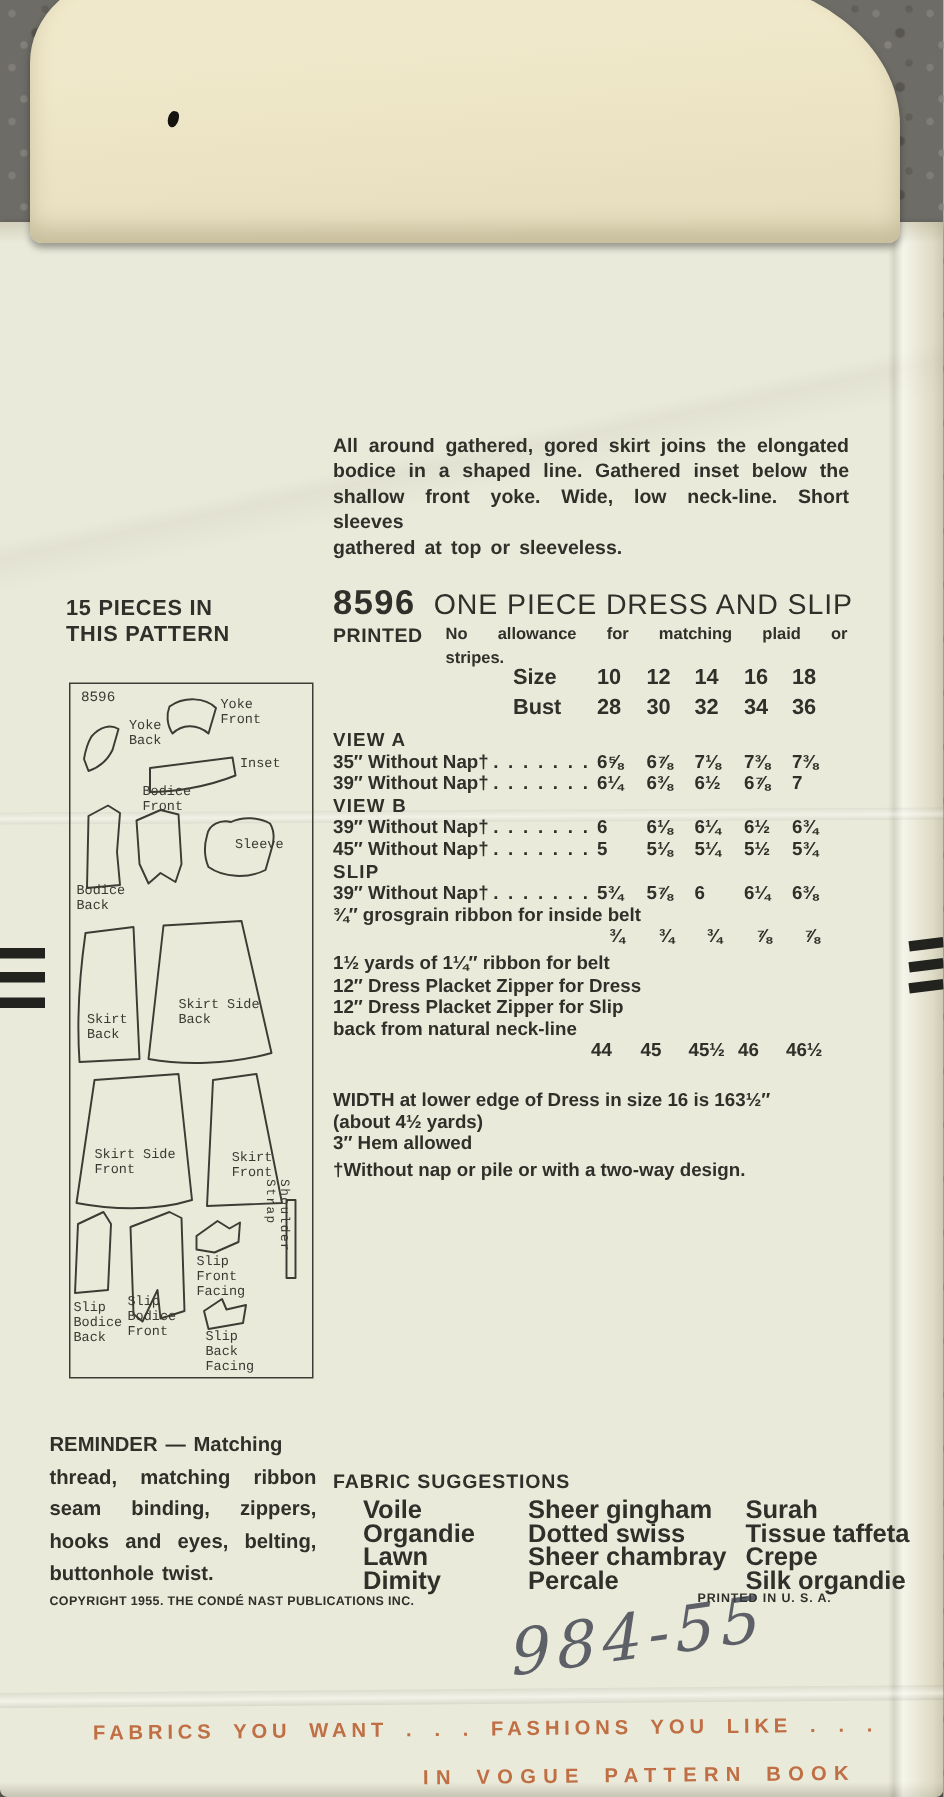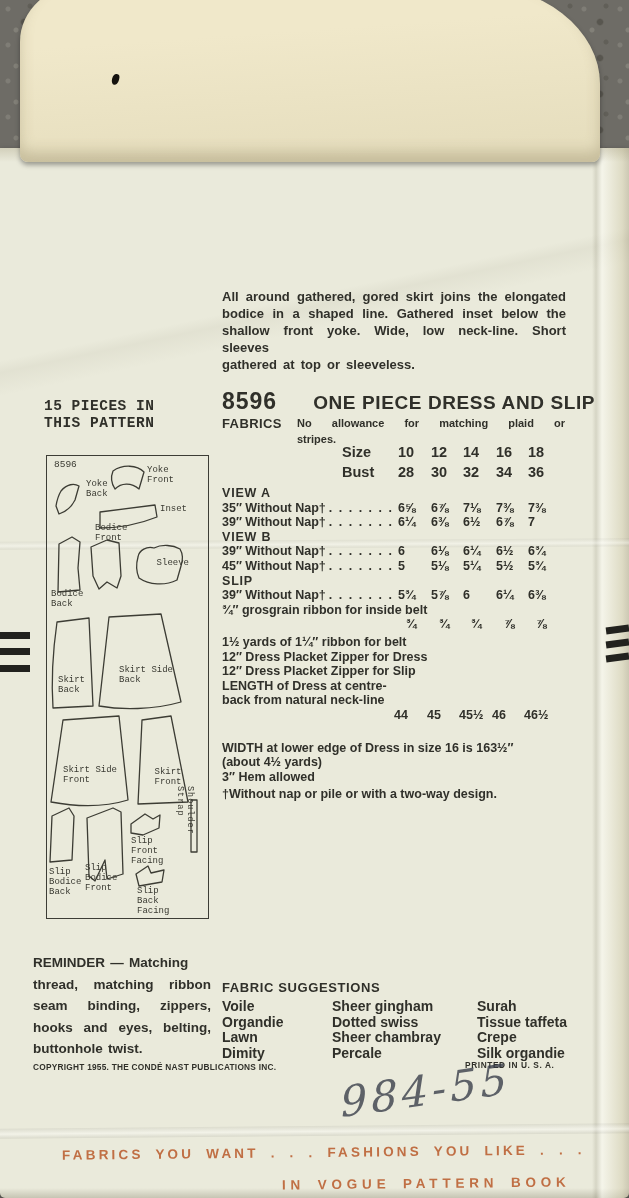--- a/index.html
+++ b/index.html
@@ -38,21 +38,21 @@
   .rm-l{left:0;width:30px;}
   .rm-l1{top:484px}.rm-l2{top:500px}.rm-l3{top:517px}
   .rm-r{left:606px;width:23px;transform:rotate(-7deg);}
   .rm-r1{top:478px}.rm-r2{top:492px}.rm-r3{top:506px}
   
   .ink{color:#30302a;}
   .desc{position:absolute;left:222px;top:140px;width:344px;font-size:13px;font-weight:bold;line-height:17px;word-spacing:2.5px;}
   .jl{text-align:justify;text-align-last:justify;}
   .pattern-header{position:absolute;left:222px;top:240px;display:flex;align-items:baseline;}
   .ph-num{font-size:23px;font-weight:bold;letter-spacing:1px;}
-  .ph-title{font-size:19px;font-weight:bold;margin-left:36px;letter-spacing:.6px;white-space:nowrap;}
+  .ph-title{font-size:19px;font-weight:normal;margin-left:12px;letter-spacing:.6px;white-space:nowrap;}
   .yardage-head{position:absolute;left:222px;top:268px;display:flex;font-weight:bold;}
   .yh-label{font-size:13px;letter-spacing:.4px;width:75px;}
   .yh-note{font-size:11px;line-height:15.5px;width:268px;}
   .yh-note .jl2{text-align:justify;text-align-last:justify;}
   
   .sizes-block{position:absolute;left:222px;top:296px;width:350px;}
   .srow{position:relative;height:20px;font-size:14.5px;font-weight:bold;}
   .slabel{position:absolute;left:120px;}
   
   .ytable{position:absolute;left:222px;top:338px;width:352px;font-size:12.5px;font-weight:bold;}
@@ -60,32 +60,32 @@
   .thead{letter-spacing:.8px;}
   .tlabel{position:absolute;left:0;display:flex;width:176px;overflow:hidden;}
   .ltext{white-space:nowrap;}
   .ldots{flex:1;overflow:hidden;white-space:nowrap;margin-left:3px;letter-spacing:1.5px;}
   .tv{position:absolute;width:33px;}
   .c0{left:176px}.c1{left:209px}.c2{left:241px}.c3{left:274px}.c4{left:306px}
   .voff{position:absolute;top:0;left:8px;width:352px;height:14.6px;}
   .voff2{position:absolute;top:0;left:-4px;width:352px;height:14.6px;}
   .gap2{margin-top:18px}.gap3{margin-top:3px}
   
-  .pieces-title{position:absolute;left:44px;top:250px;font-size:14.5px;font-weight:bold;line-height:17px;letter-spacing:.5px;font-family:Liberation Mono, monospace;}
+  .pieces-title{position:absolute;left:44px;top:250px;font-size:14.5px;font-weight:bold;line-height:17px;letter-spacing:.5px;}
   .diagram{position:absolute;left:46px;top:307px;width:161px;height:462px;border:1.7px solid #3d3d36;
     font-family:"Liberation Mono","DejaVu Sans Mono",monospace;font-size:9px;line-height:9.8px;color:#3a3a32;}
   .diagram svg{position:absolute;left:0;top:0;}
   .plbl{position:absolute;}
   .plbl-v{position:absolute;writing-mode:vertical-rl;letter-spacing:1px;}
   .reminder{position:absolute;left:33px;top:804px;width:178px;font-size:13.5px;font-weight:bold;line-height:21.5px;word-spacing:1.5px;}
   .copyright{position:absolute;left:33px;top:914px;font-size:8.3px;font-weight:bold;letter-spacing:.25px;}
   .printed{position:absolute;left:465px;top:912px;font-size:8.3px;font-weight:bold;letter-spacing:.6px;}
   
   .fabric-title{position:absolute;left:222px;top:832px;font-size:13px;font-weight:bold;letter-spacing:.6px;}
-  .fabric-col{position:absolute;top:851px;font-size:14px;font-weight:bold;line-height:15.5px;}
+  .fabric-col{position:absolute;top:851px;font-size:17px;font-weight:bold;line-height:15.5px;margin-left:20px;}
   .fc1{left:222px}.fc2{left:332px}.fc3{left:477px}
   
   .handwriting{position:absolute;left:340px;top:918px;font-family:"DejaVu Serif",serif;font-style:italic;
     font-size:42px;color:rgba(52,58,70,.78);transform:rotate(-8deg) skewX(-6deg);letter-spacing:4px;}
   .tagline{color:#c06f44;font-weight:bold;font-size:13.5px;white-space:nowrap;}
   .tag1{position:absolute;left:62px;top:997px;letter-spacing:3.2px;word-spacing:5px;transform:rotate(-.6deg);}
   .tag2{position:absolute;left:282px;top:1028px;letter-spacing:4.8px;word-spacing:4px;transform:rotate(-.6deg);}
 </style>
 </head>
 <body>
@@ -109,21 +109,21 @@
       <div class="jl">shallow front yoke. Wide, low neck-line. Short sleeves</div>
       <div>gathered at top or sleeveless.</div>
     </div>
 
     <div class="pattern-header">
       <span class="ph-num">8596</span>
       <span class="ph-title">ONE PIECE DRESS AND SLIP</span>
     </div>
 
     <div class="yardage-head">
-      <span class="yh-label">FABRICS</span>
+      <span class="yh-label">PRINTED</span>
       <span class="yh-note">
         <span class="jl2" style="display:block">No allowance for matching plaid or</span>
         <span style="display:block">stripes.</span>
       </span>
     </div>
 
     <div class="sizes-block">
       <div class="srow">
         <span class="slabel">Size</span>
         <span class="tv c0">10</span>
@@ -207,21 +207,20 @@
           <span class="tv c0">¾</span>
           <span class="tv c1">¾</span>
           <span class="tv c2">¾</span>
           <span class="tv c3">⅞</span>
           <span class="tv c4">⅞</span>
         </span>
       </div>
       <div class="trow gap3">1½ yards of 1¼″ ribbon for belt</div>
       <div class="trow">12″ Dress Placket Zipper for Dress</div>
       <div class="trow">12″ Dress Placket Zipper for Slip</div>
-      <div class="trow">LENGTH of Dress at centre-</div>
       <div class="trow">back from natural neck-line</div>
       <div class="trow">
         <span class="voff2">
           <span class="tv c0">44</span>
           <span class="tv c1">45</span>
           <span class="tv c2">45½</span>
           <span class="tv c3">46</span>
           <span class="tv c4">46½</span>
         </span>
       </div>

